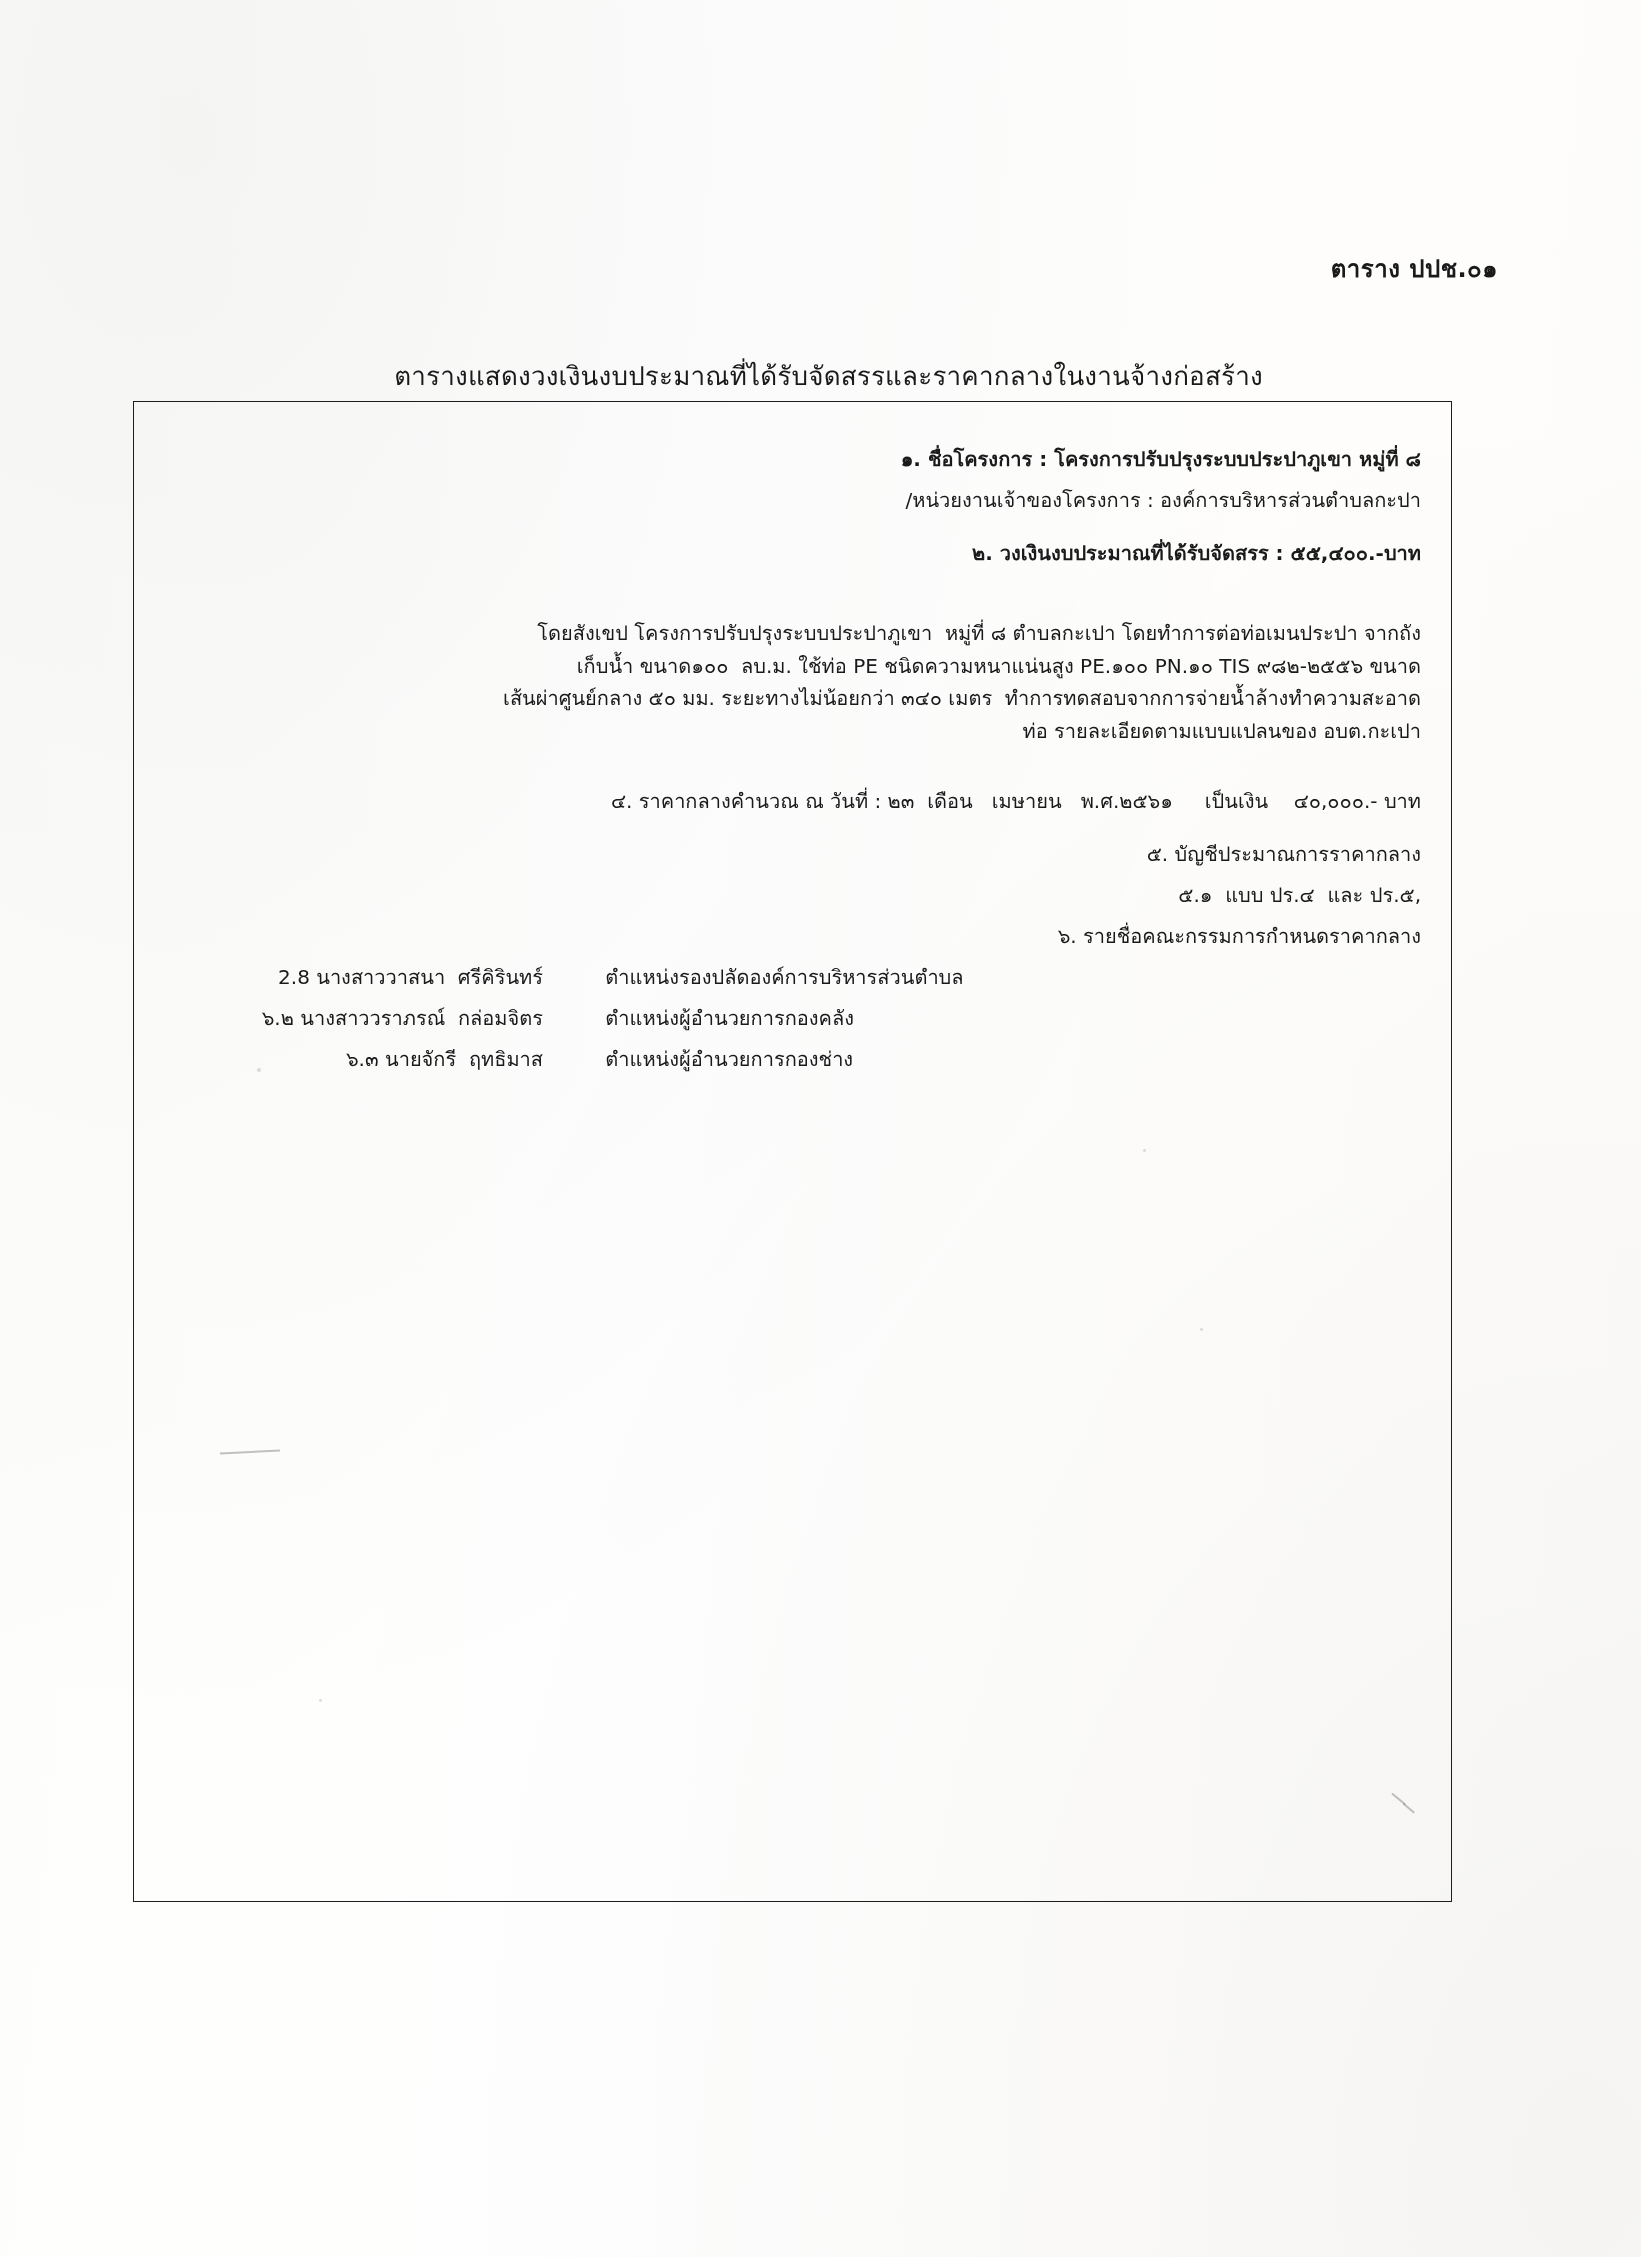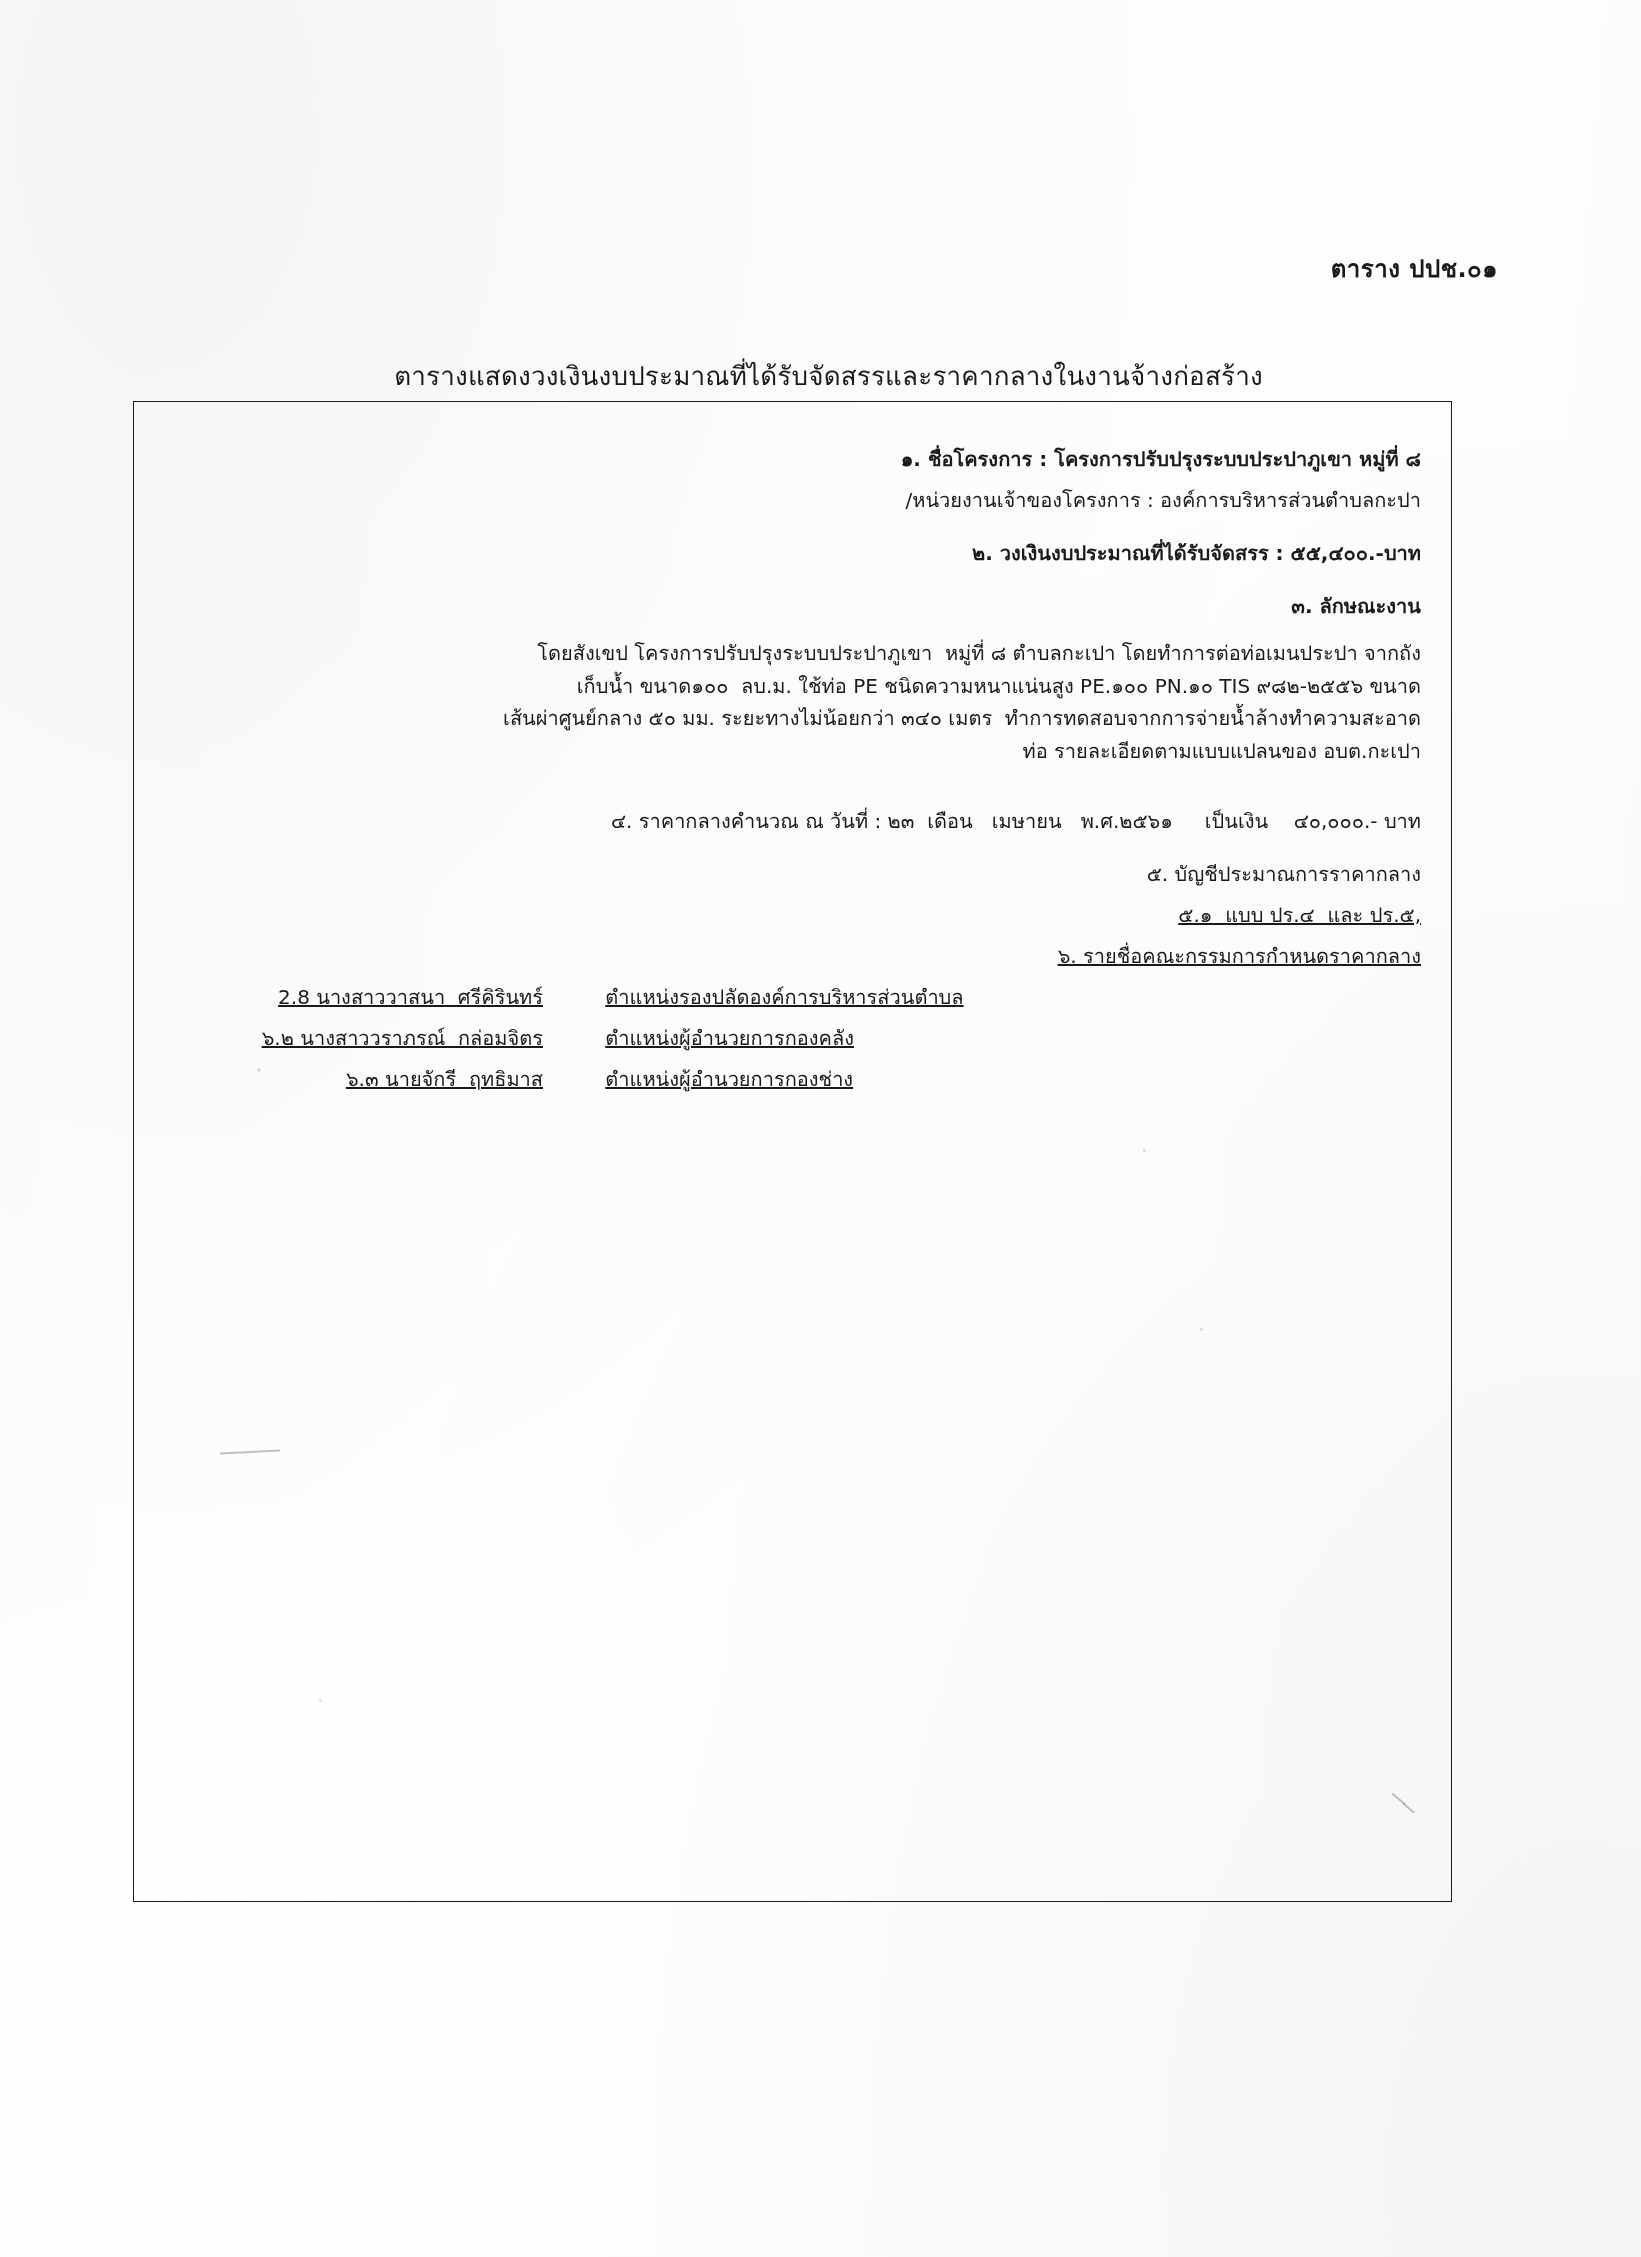--- a/index.html
+++ b/index.html
@@ -83,21 +83,21 @@
     font-weight: 700;
   }
 
   
   .b1 { margin-top: 15.4px; }
   .gap-sm { height: 21px; }
   .gap-md { height: 33px; }
   .gap-lg { height: 44px; }
 
   .indent1 { padding-left: 33px; }
-  .indent2 { padding-left: 58px; text-decoration: underline; }
+  .indent2 { padding-left: 58px; }
 
   .para {
     line-height: 1.62;
   }
 
   .desc-first { padding-left: 52px; }
 
   .row {
     display: flex;
     white-space: pre;
@@ -132,21 +132,20 @@
   <div class="body-text">
 
     <div class="line bold b1">๑. ชื่อโครงการ : โครงการปรับปรุงระบบประปาภูเขา หมู่ที่ ๘</div>
     <div class="gap-sm"></div>
     <div class="line indent1">/หน่วยงานเจ้าของโครงการ : องค์การบริหารส่วนตำบลกะปา</div>
 
     <div class="gap-md"></div>
     <div class="line bold">๒. วงเงินงบประมาณที่ได้รับจัดสรร : ๕๕,๔๐๐.-บาท</div>
 
     <div class="gap-md"></div>
-    <div class="line bold">๓. ลักษณะงาน</div>
 
     <div class="gap-sm"></div>
     <div class="line para desc-first">โดยสังเขป โครงการปรับปรุงระบบประปาภูเขา  หมู่ที่ ๘ ตำบลกะเปา โดยทำการต่อท่อเมนประปา จากถัง</div>
     <div class="line para">เก็บน้ำ ขนาด๑๐๐  ลบ.ม. ใช้ท่อ PE ชนิดความหนาแน่นสูง PE.๑๐๐ PN.๑๐ TIS ๙๘๒-๒๕๕๖ ขนาด</div>
     <div class="line para">เส้นผ่าศูนย์กลาง ๕๐ มม. ระยะทางไม่น้อยกว่า ๓๔๐ เมตร  ทำการทดสอบจากการจ่ายน้ำล้างทำความสะอาด</div>
     <div class="line para">ท่อ รายละเอียดตามแบบแปลนของ อบต.กะเปา</div>
 
     <div class="gap-lg"></div>
     <div class="line">๔. ราคากลางคำนวณ ณ วันที่ : ๒๓  เดือน   เมษายน   พ.ศ.๒๕๖๑     เป็นเงิน    ๔๐,๐๐๐.- บาท</div>
 

